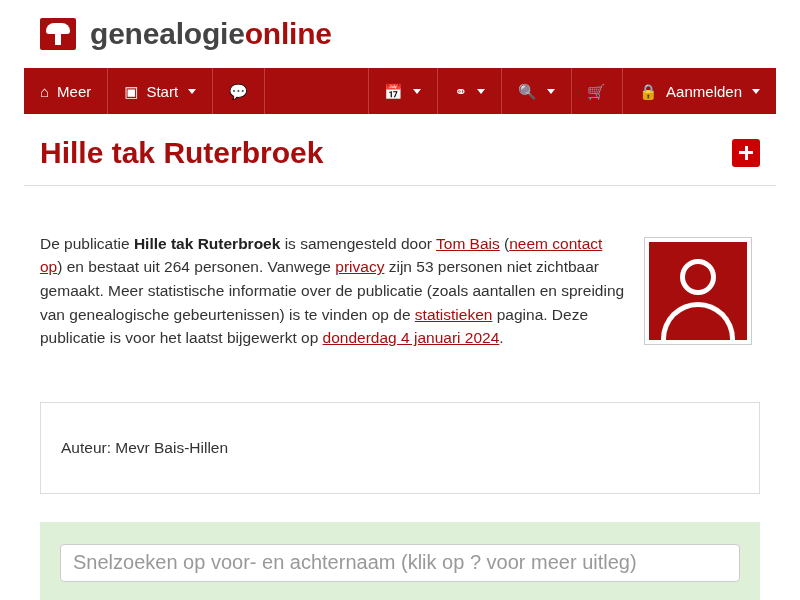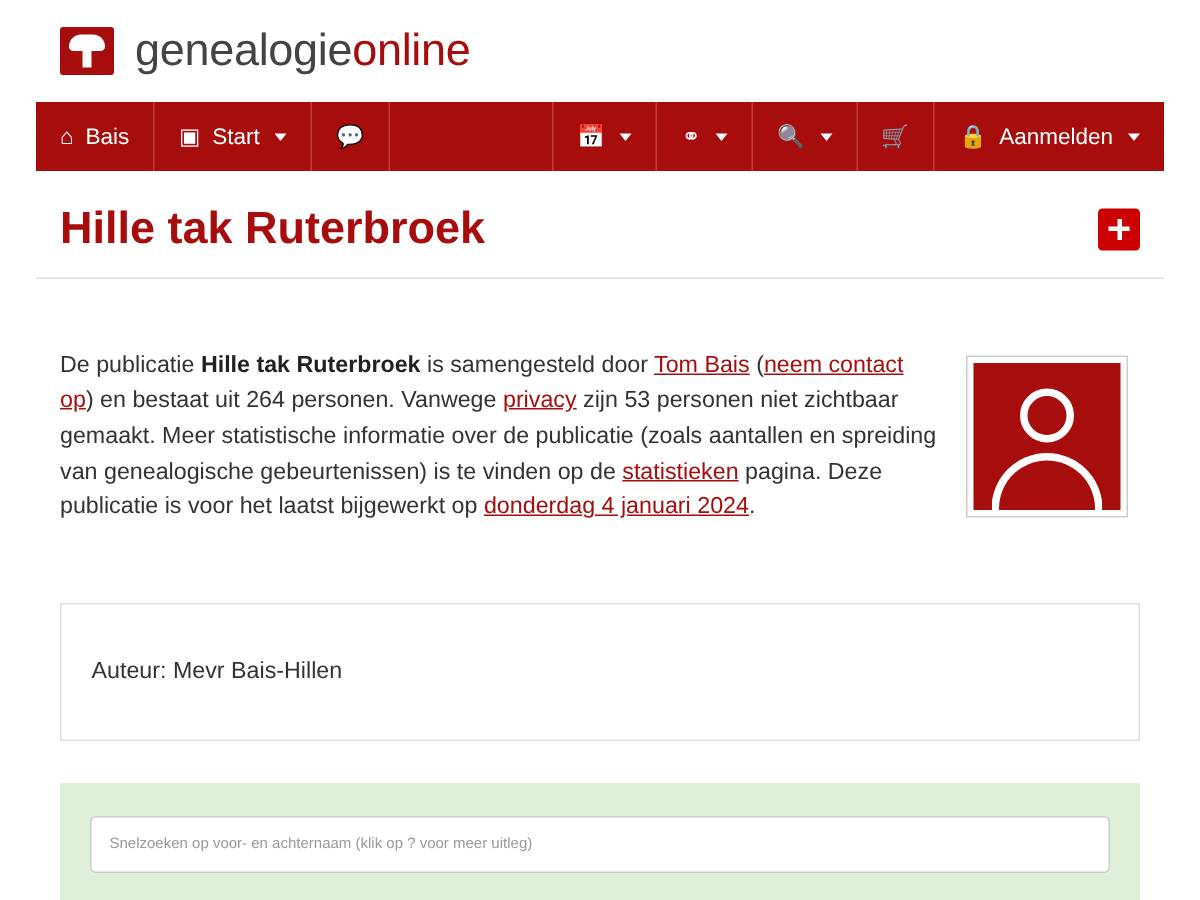--- a/index.html
+++ b/index.html
@@ -40,21 +40,21 @@
     border-radius: 11px 11px 4px 4px;
   }
   .brand-logo .tree-trunk {
     position: absolute;
     left: 15px; top: 14px;
     width: 6px; height: 13px;
     background: #ffffff;
   }
   .brand-text {
     font-size: 30px;
-    font-weight: normal;
+    font-weight: bold;
     color: #444444;
     letter-spacing: -0.2px;
     white-space: nowrap;
   }
   .brand-text .accent { color: #a80d0d; }
 
   
   .navbar {
     background: #a80d0d;
     height: 46px;
@@ -194,21 +194,21 @@
     background: #dff0d8;
     padding: 22px 20px 20px 20px;
   }
   .search-input {
     width: 100%;
     height: 38px;
     border: 1px solid #cccccc;
     border-radius: 4px;
     background: #ffffff;
     padding: 0 12px;
-    font-size: 10px;
+    font-size: 20px;
     color: #888888;
     font-family: "Liberation Sans", sans-serif;
     outline: none;
   }
   .search-input::placeholder { color: #999999; }
 </style>
 </head>
 <body>
 
 <div class="page">
@@ -219,21 +219,21 @@
       <span class="tree-trunk"></span>
     </span>
     <span class="brand-text"><span>genealogie</span><span class="accent">online</span></span>
   </div>
 
   <div class="navbar">
     <div class="nav-left">
 
       <div class="nav-item first">
         <span class="nav-icon">⌂</span>
-        <span>Bais</span>
+        <span>Meer</span>
       </div>
 
       <div class="nav-item">
         <span class="nav-icon">▣</span>
         <span>Start</span>
         <span class="caret"></span>
       </div>
 
       <div class="nav-item">
         <span class="nav-icon">💬</span>

